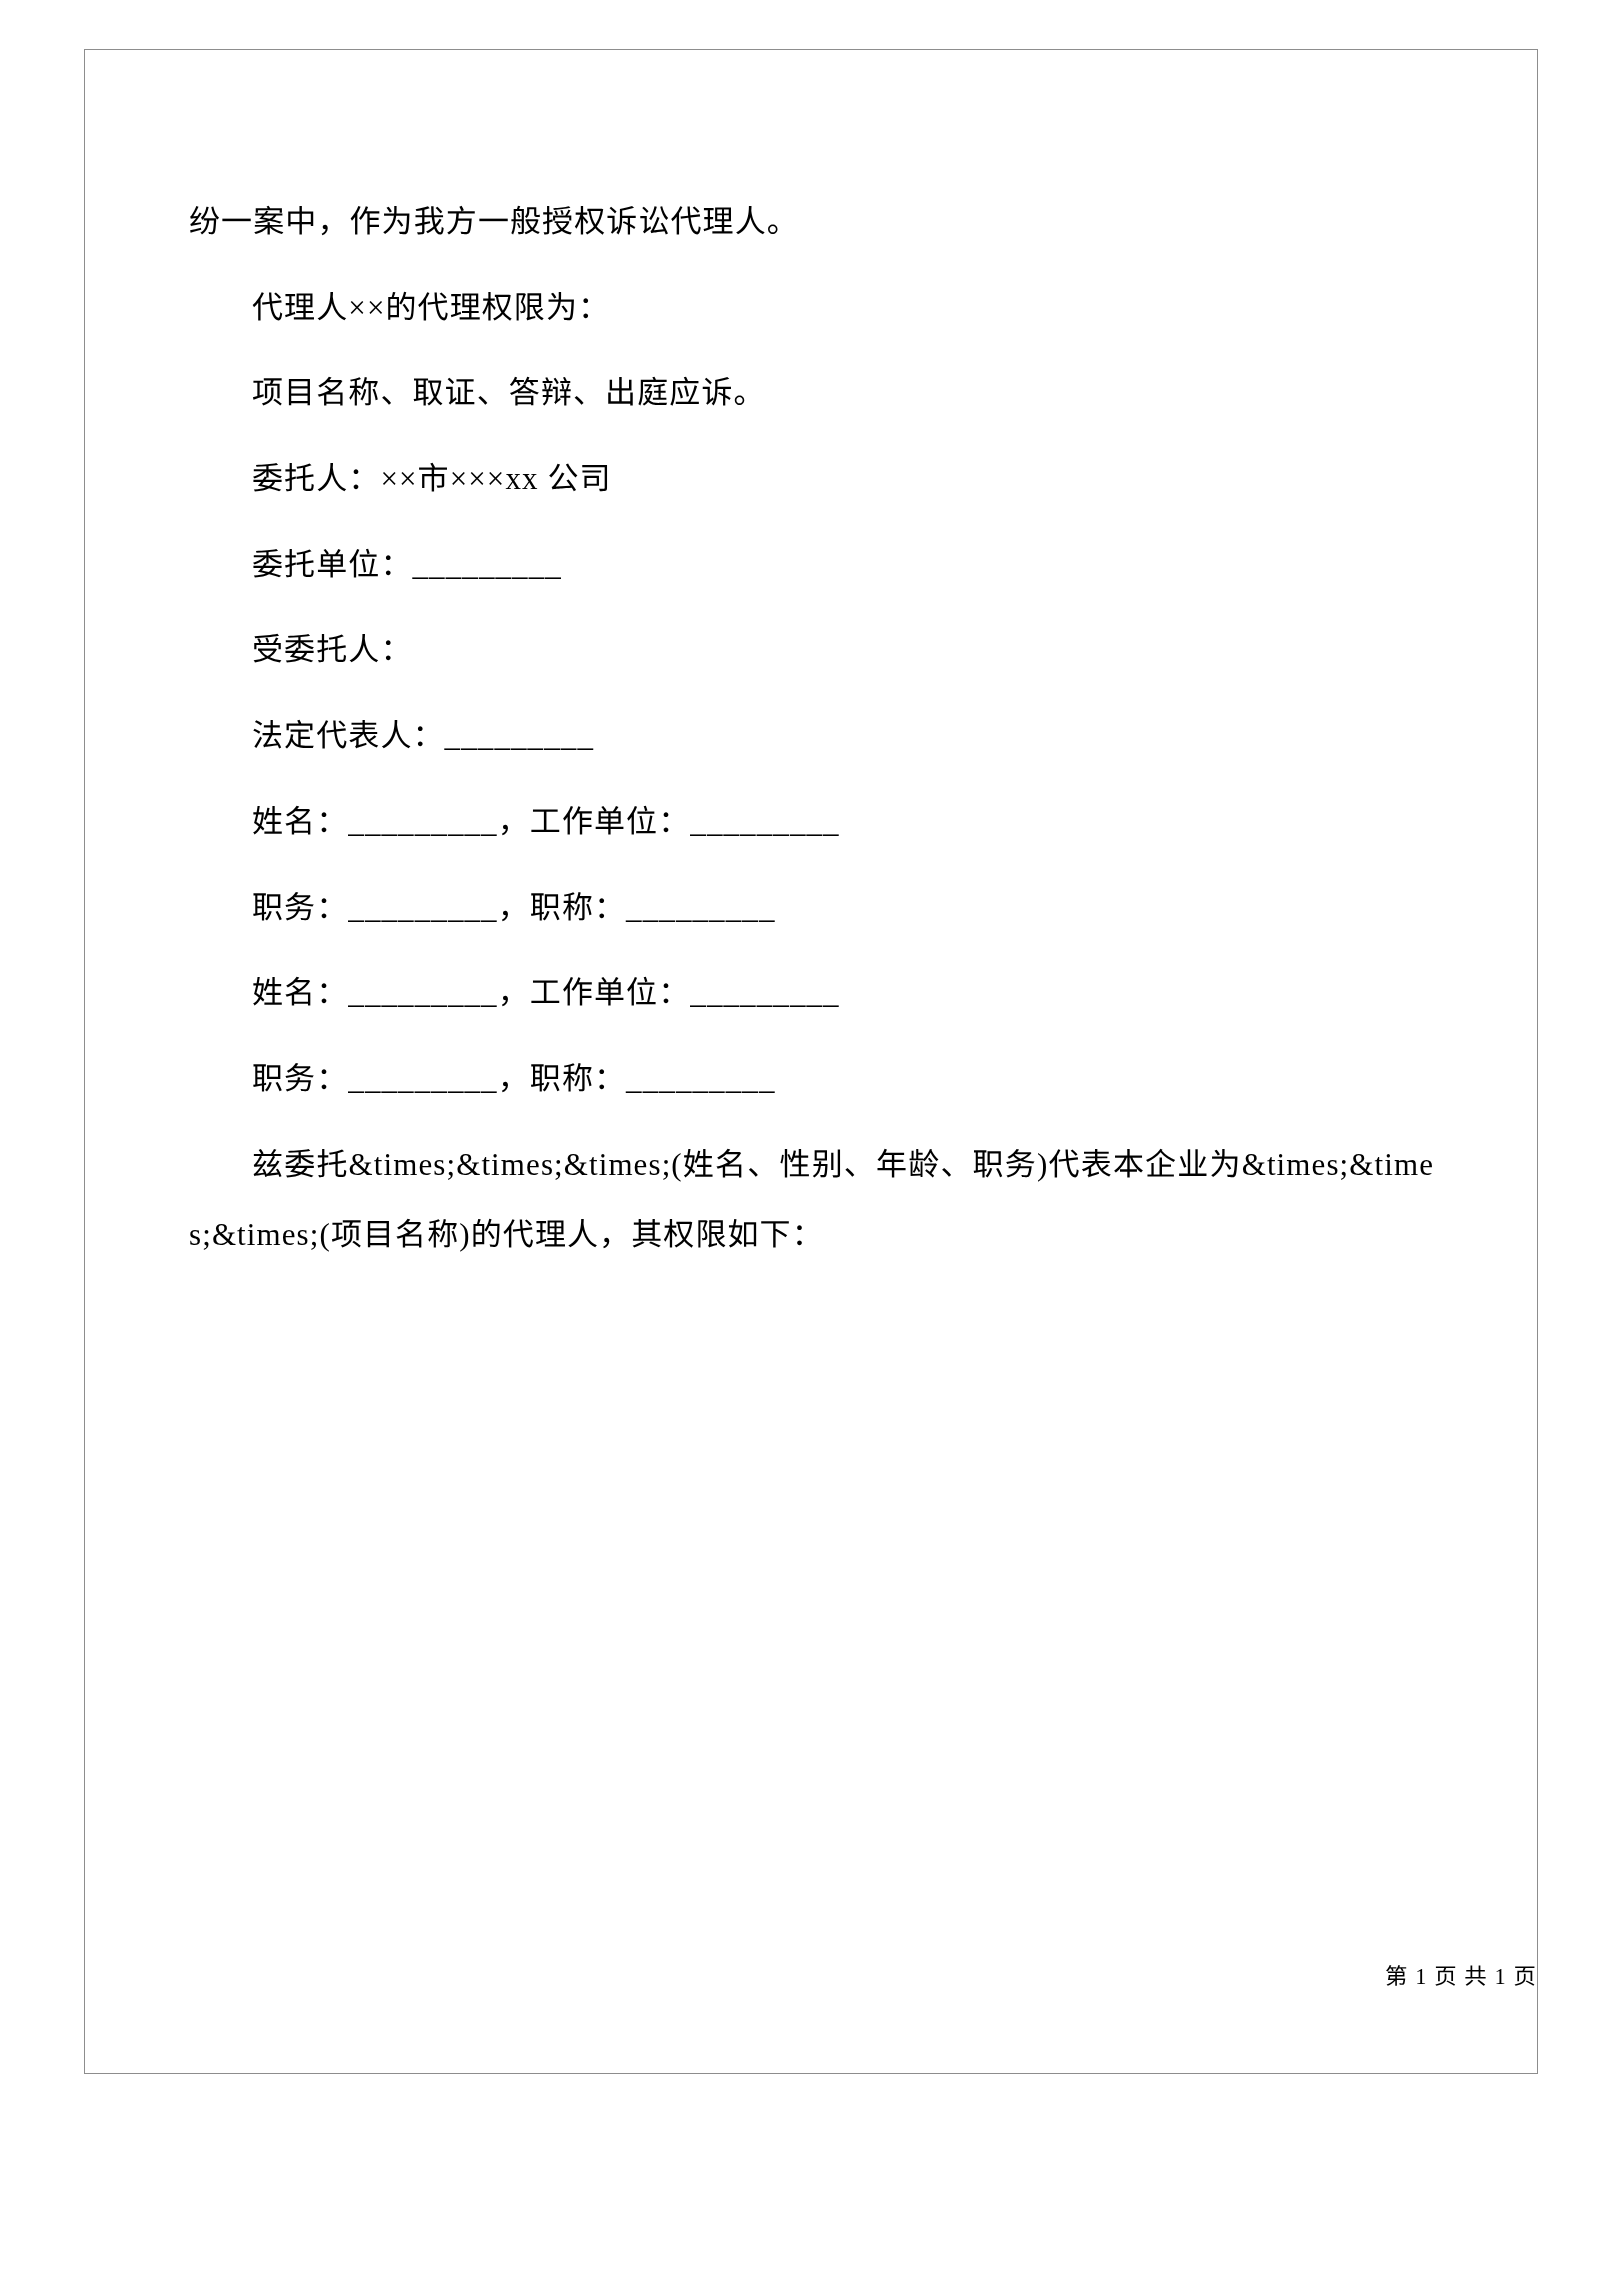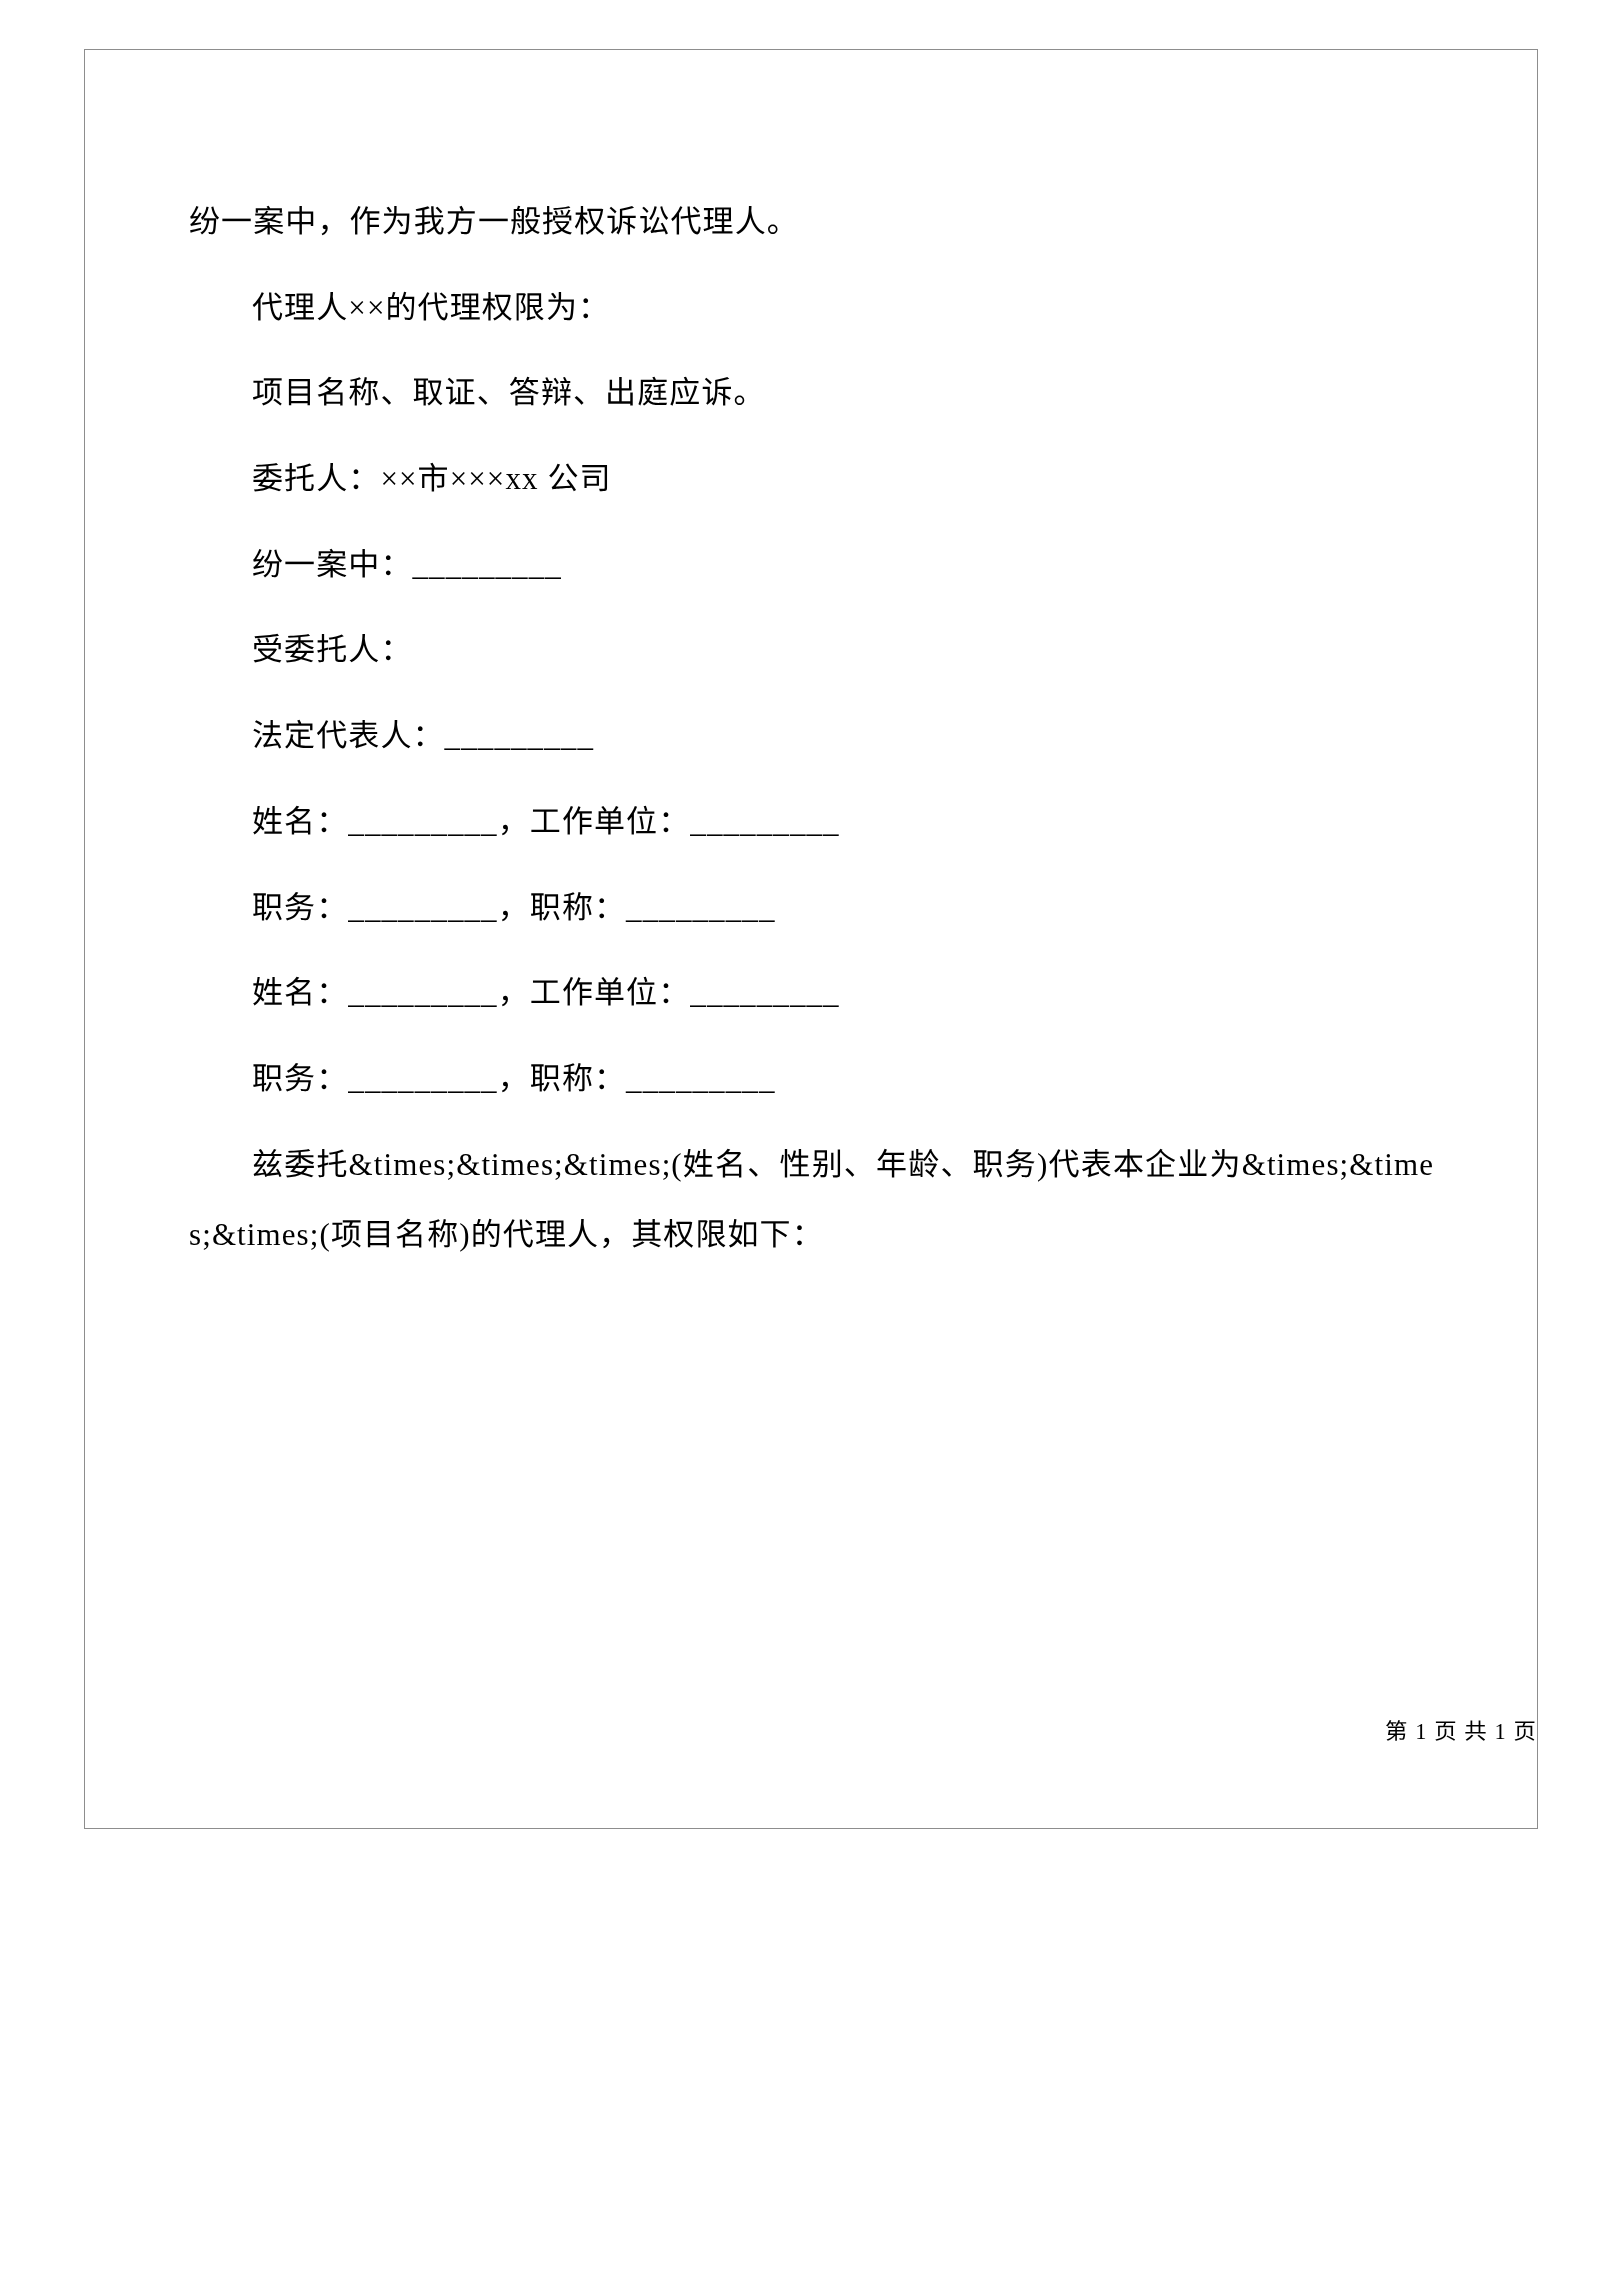--- a/index.html
+++ b/index.html
@@ -12,21 +12,21 @@
     height: 2295px;
     font-family: "Liberation Serif", "DejaVu Serif", serif;
     color: #000000;
     overflow: hidden;
   }
   .page {
     position: absolute;
     left: 84px;
     top: 49px;
     width: 1454px;
-    height: 1780px;
+    height: 2025px;
     border: 1.7px solid #8d8d8d;
     box-sizing: border-box;
     background: #ffffff;
   }
   .content {
     position: absolute;
     left: 104px;
     top: 137px;
     width: 1245px;
   }
@@ -63,21 +63,21 @@
 
 <div class="page">
   <div class="content">
 
     <p class="para">纷一案中，作为我方一般授权诉讼代理人。</p>
     <p class="para indent">代理人××的代理权限为：</p>
     <p class="para indent">项目名称、取证、答辩、出庭应诉。</p>
     <p class="para indent">委托人：××市×××xx 公司</p>
 
 
-    <p class="para indent">纷一案中：_________</p>
+    <p class="para indent">委托单位：_________</p>
     <p class="para indent">受委托人：</p>
     <p class="para indent">法定代表人：_________</p>
     <p class="para indent">姓名：_________，工作单位：_________</p>
     <p class="para indent">职务：_________，职称：_________</p>
     <p class="para indent">姓名：_________，工作单位：_________</p>
     <p class="para indent">职务：_________，职称：_________</p>
     <p class="para indent">兹委托&amp;times;&amp;times;&amp;times;(姓名、性别、年龄、职务)代表本企业为&amp;times;&amp;times;&amp;times;(项目名称)的代理人，其权限如下：</p>
 
   </div>
 

